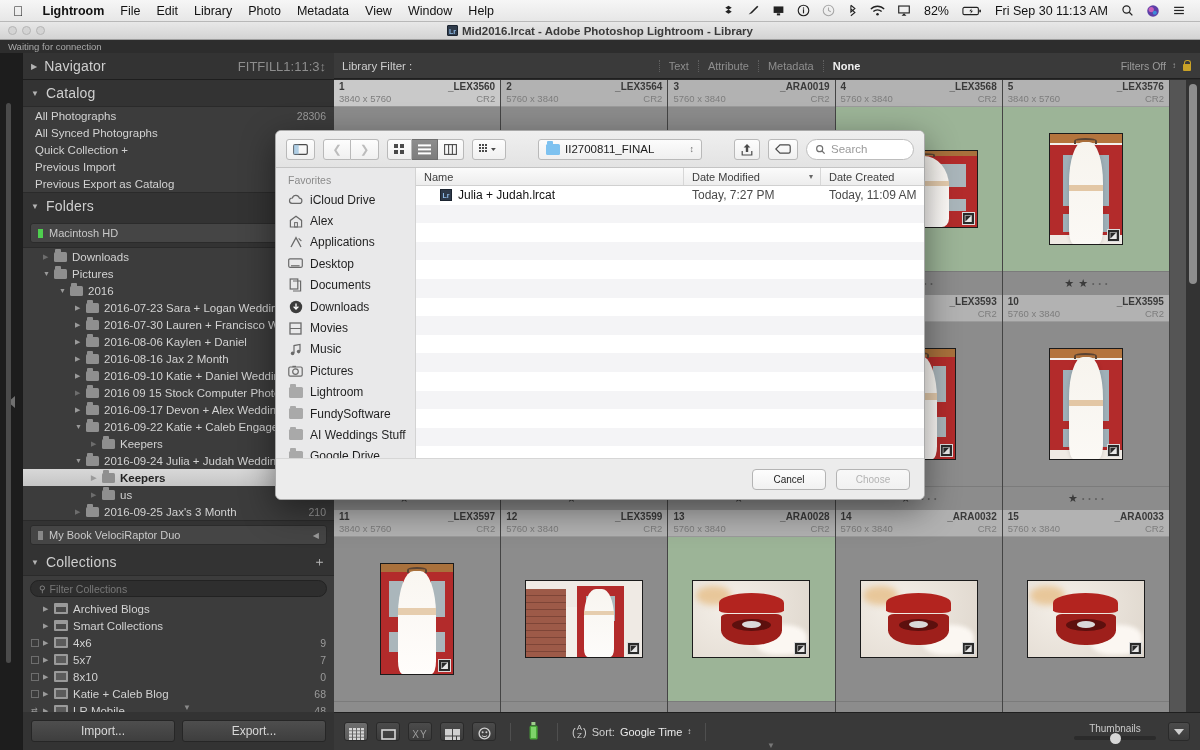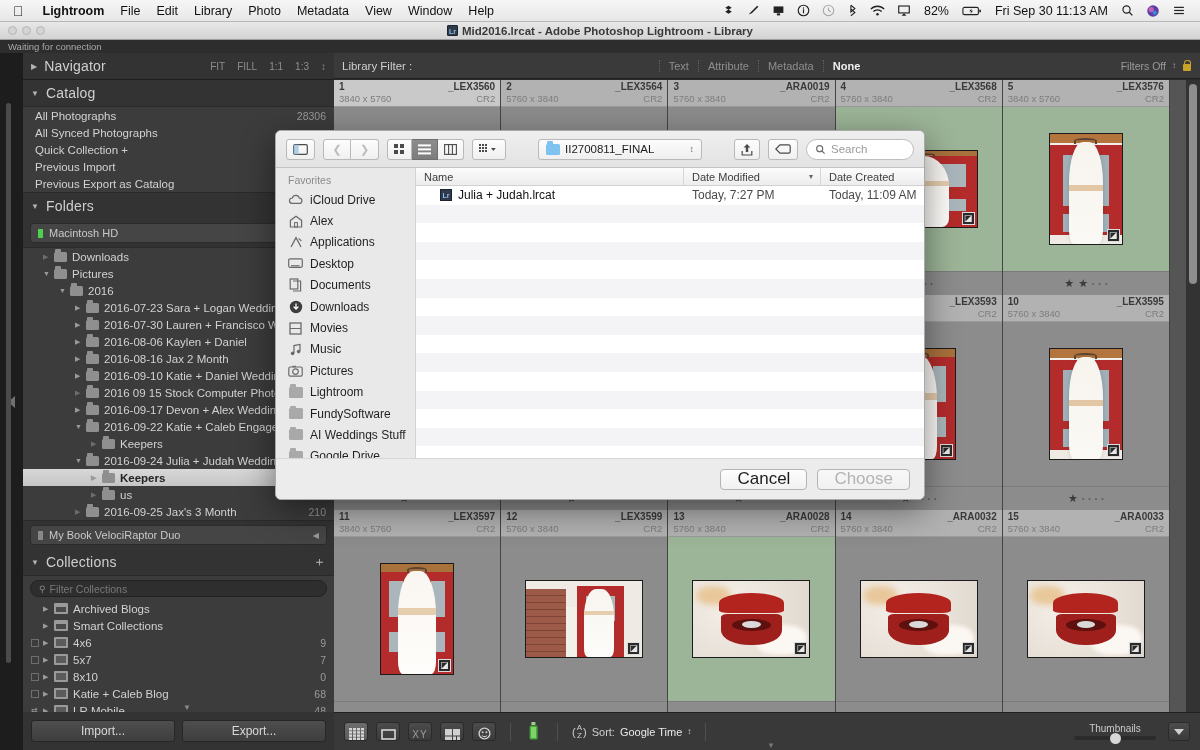--- a/index.html
+++ b/index.html
@@ -74,21 +74,21 @@
     border-right: 7px solid #707070;
   }
   #leftscroll { position: absolute; left: 6px; top: 50px; width: 5px; height: 560px; background: #4b4b4b; border-radius: 3px; }
 
   .panel-head {
     display: flex; align-items: center; height: 26px; padding: 0 8px;
     background: #333; color: #cfcfcf; font-size: 14px;
   }
   .panel-head .tri { font-size: 8px; margin-right: 7px; color: #b3b3b3; }
   .panel-head .ttl { letter-spacing: .2px; }
-  .panel-head .rightbits { margin-left: auto; display: flex; align-items: center; gap: 12px; font-size: 10px; color: #8d8d8d; justify-content: flex-end; }
+  .panel-head .rightbits { margin-left: auto; display: flex; align-items: center; gap: 0; font-size: 13px; color: #8d8d8d; justify-content: flex-end; }
   .panel-head .plus { margin-left: auto; color: #b8b8b8; font-size: 13px; }
   .hr-dark { height: 1px; background: #1e1e1e; }
 
   .panel-body { background: #3c3c3c; border-top: 1px solid #2a2a2a; border-bottom: 1px solid #2a2a2a; }
 
   .row {
     display: flex; align-items: center; height: 17px;
     font-size: 11.5px; color: #d2d2d2; padding-left: 12px; padding-right: 8px;
     white-space: nowrap;
   }
@@ -320,21 +320,21 @@
   .frow .d { width: 137px; padding-left: 8px; color: #4a4a4a; }
   .frow .d2 { flex: 1; padding-left: 8px; color: #4a4a4a; }
   #f-footer {
     position: absolute; left: 0; right: 0; bottom: 0; height: 41px;
     background: #ececec; border-top: 1px solid #d6d6d6;
     display: flex; align-items: center; justify-content: flex-end; gap: 10px; padding-right: 14px;
   }
   .sheetbtn {
     min-width: 74px; height: 21px; padding: 0 16px;
     background: linear-gradient(#fdfdfd,#f1f1f1); border: 1px solid #b4b4b4; border-radius: 4px;
-    font-size: 17px; color: #1d1d1d; display: flex; align-items: center; justify-content: center;
+    font-size: 10px; color: #1d1d1d; display: flex; align-items: center; justify-content: center;
   }
   .sheetbtn.dis { color: #b3b3b3; background: linear-gradient(#f8f8f8,#f1f1f1); }
 </style>
 </head>
 <body>
 
 <div id="menubar">
   <div class="apple"></div>
   <div class="mitem bold">Lightroom</div>
   <div class="mitem">File</div>

